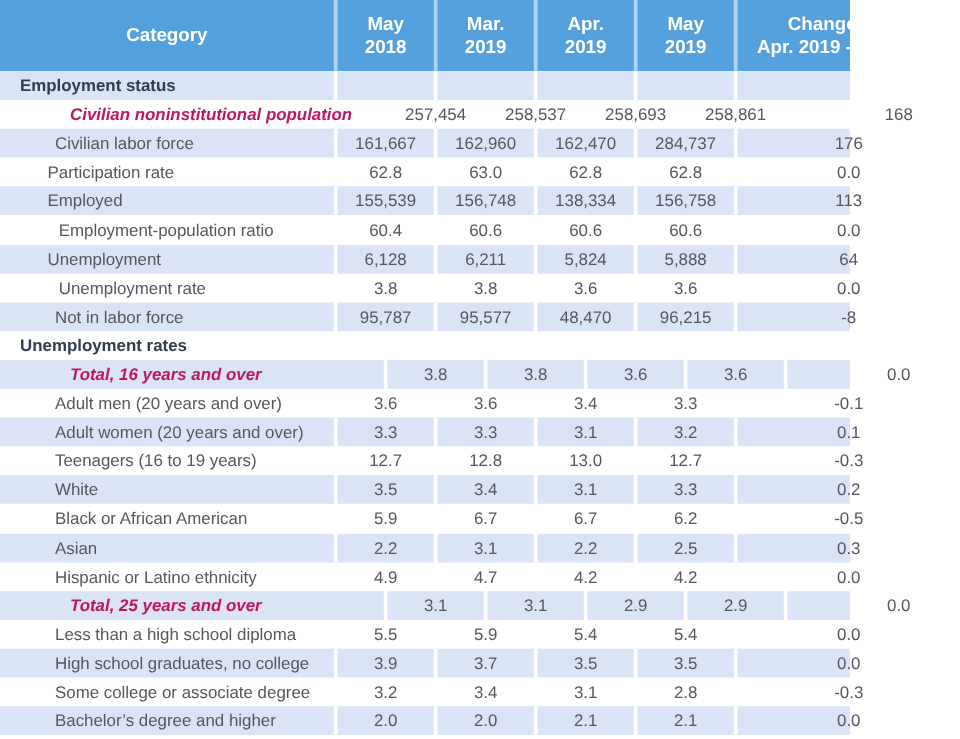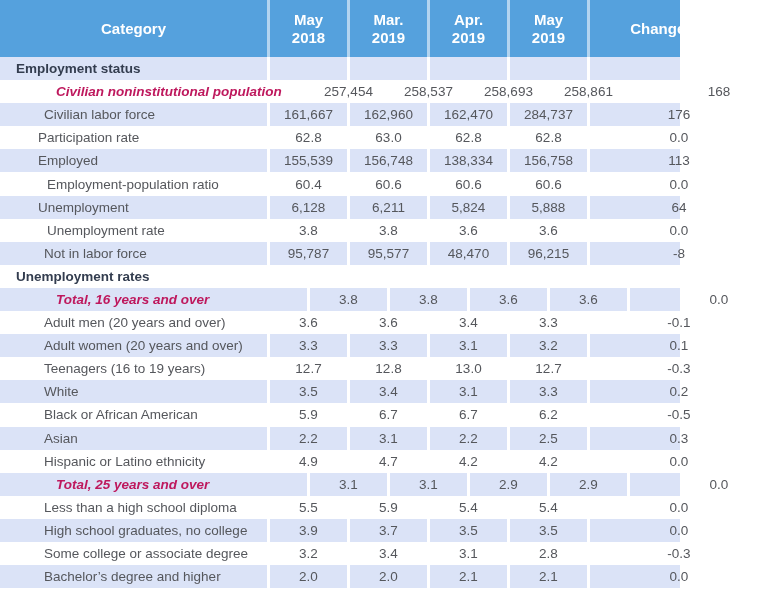--- a/index.html
+++ b/index.html
@@ -69,20 +69,21 @@
       <div class="th col-3">
         <span>Apr.</span>
         <span>2019</span>
       </div>
       <div class="th col-4">
         <span>May</span>
         <span>2019</span>
       </div>
       <div class="th col-5">
         <span>Change from:</span>
+        <span>Apr. 2019 - May 2019</span>
       </div>
     </div>
   <div class="tbody">
       <div class="tr row-section shaded">
         <div class="td label col-0 indent-0">Employment status</div>
         <div class="td col-1"></div>
         <div class="td col-2"></div>
         <div class="td col-3"></div>
         <div class="td col-4"></div>
         <div class="td col-5"></div>

